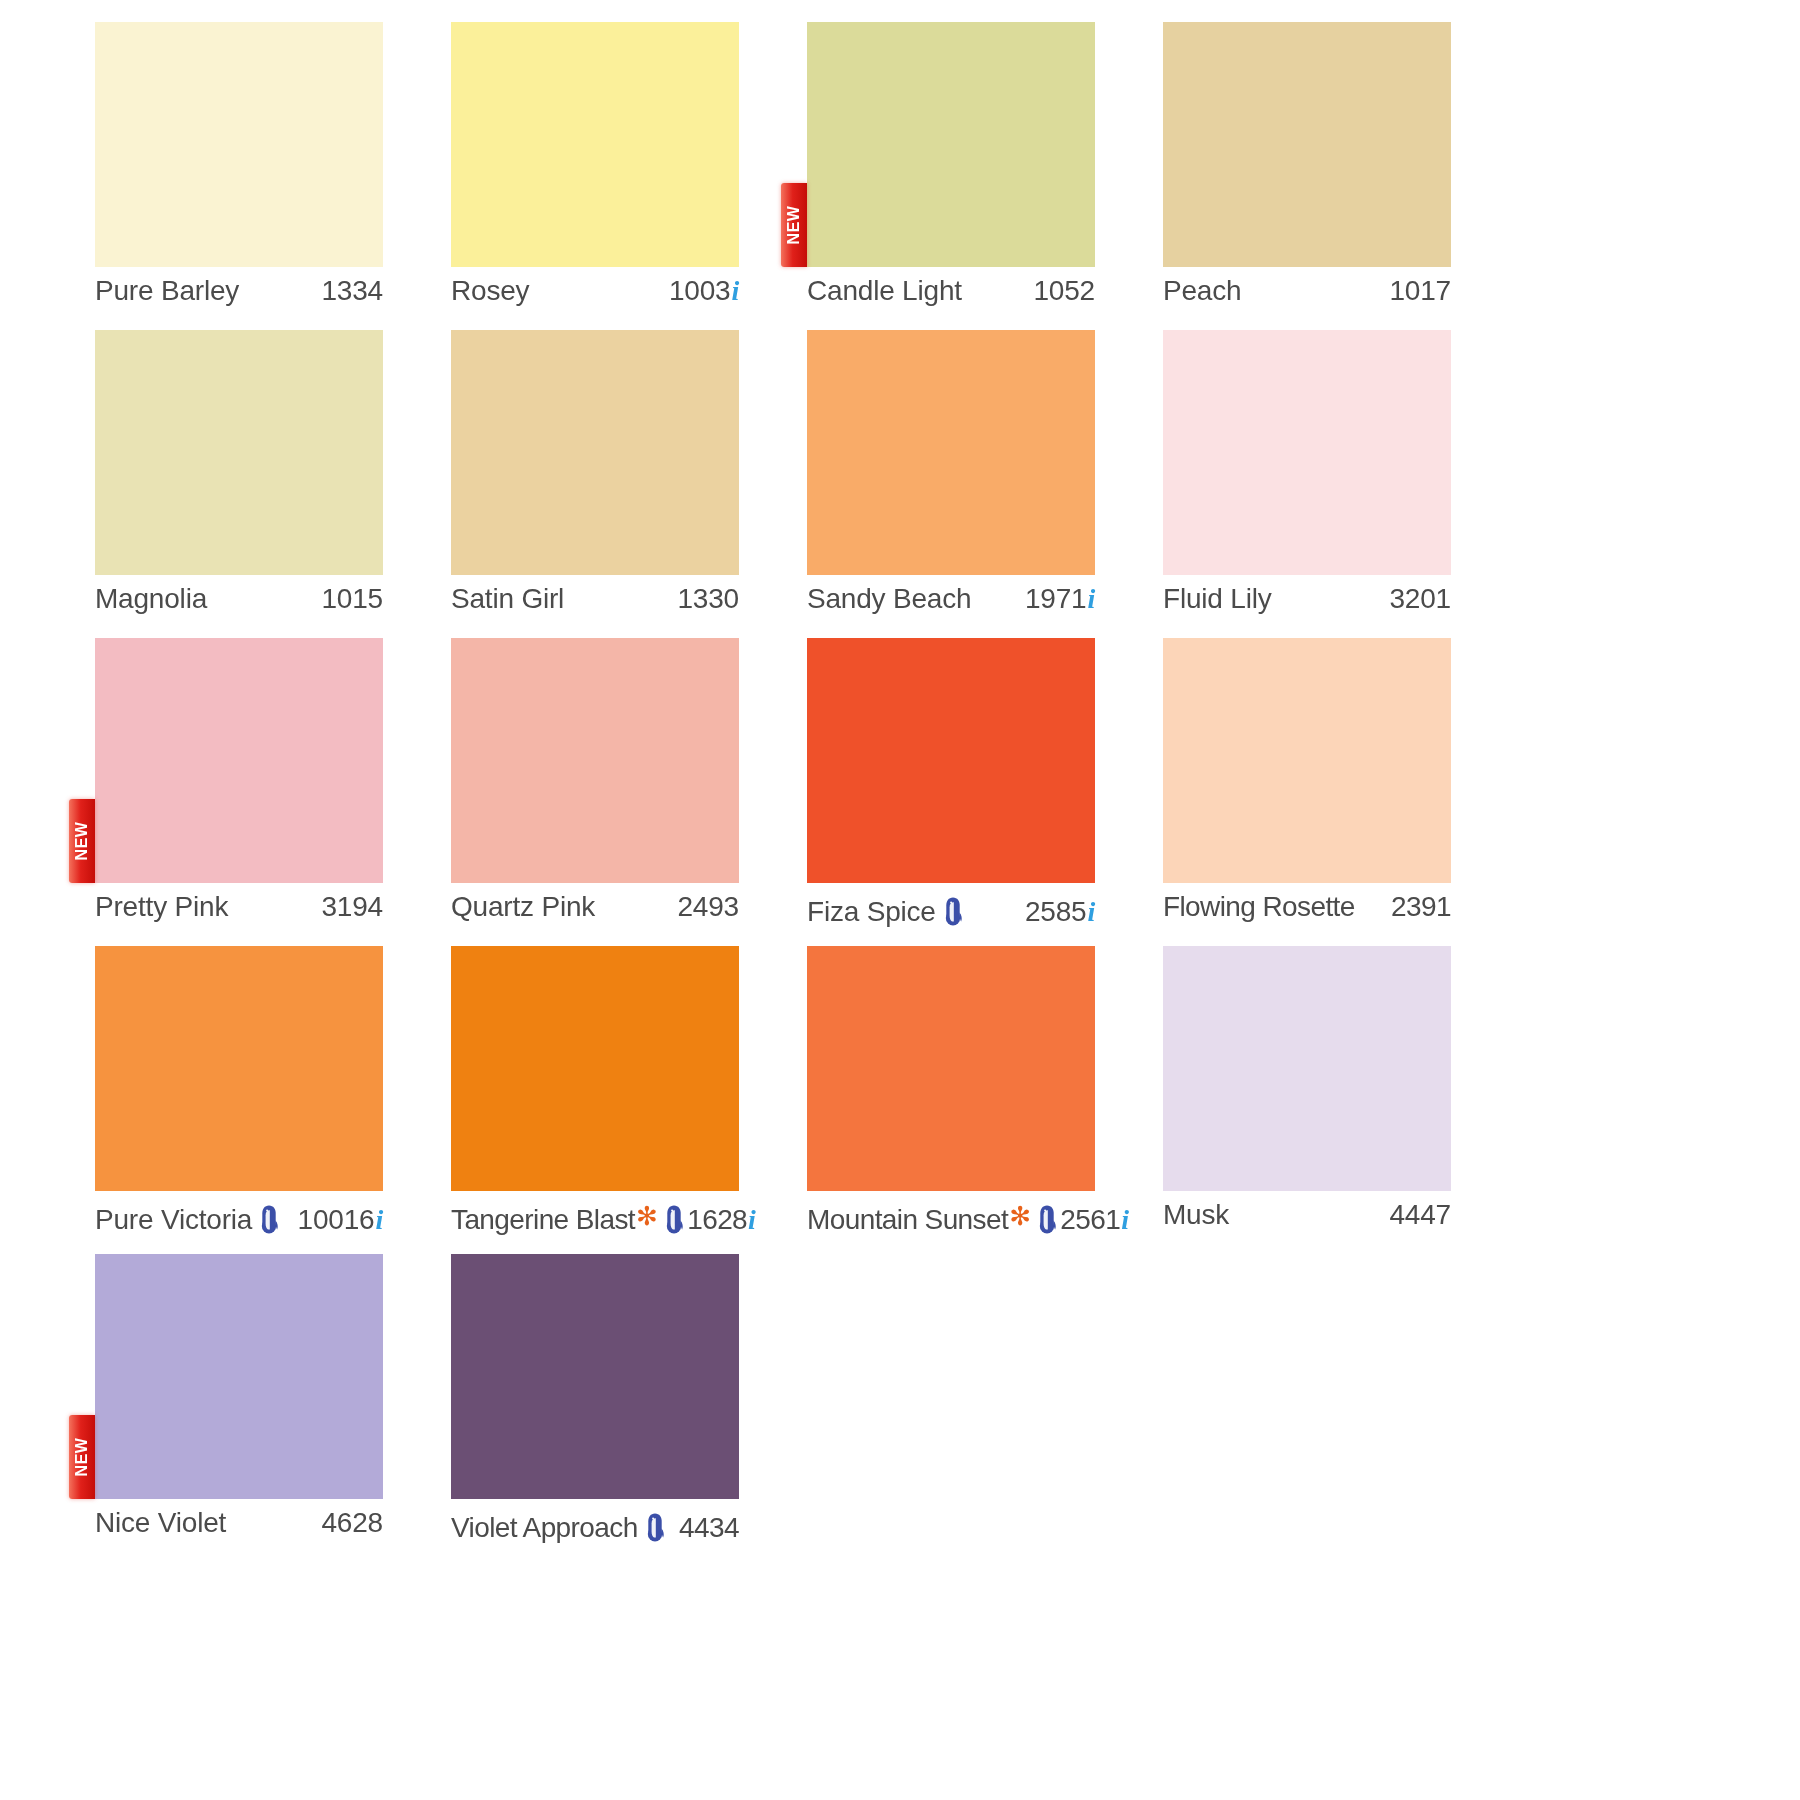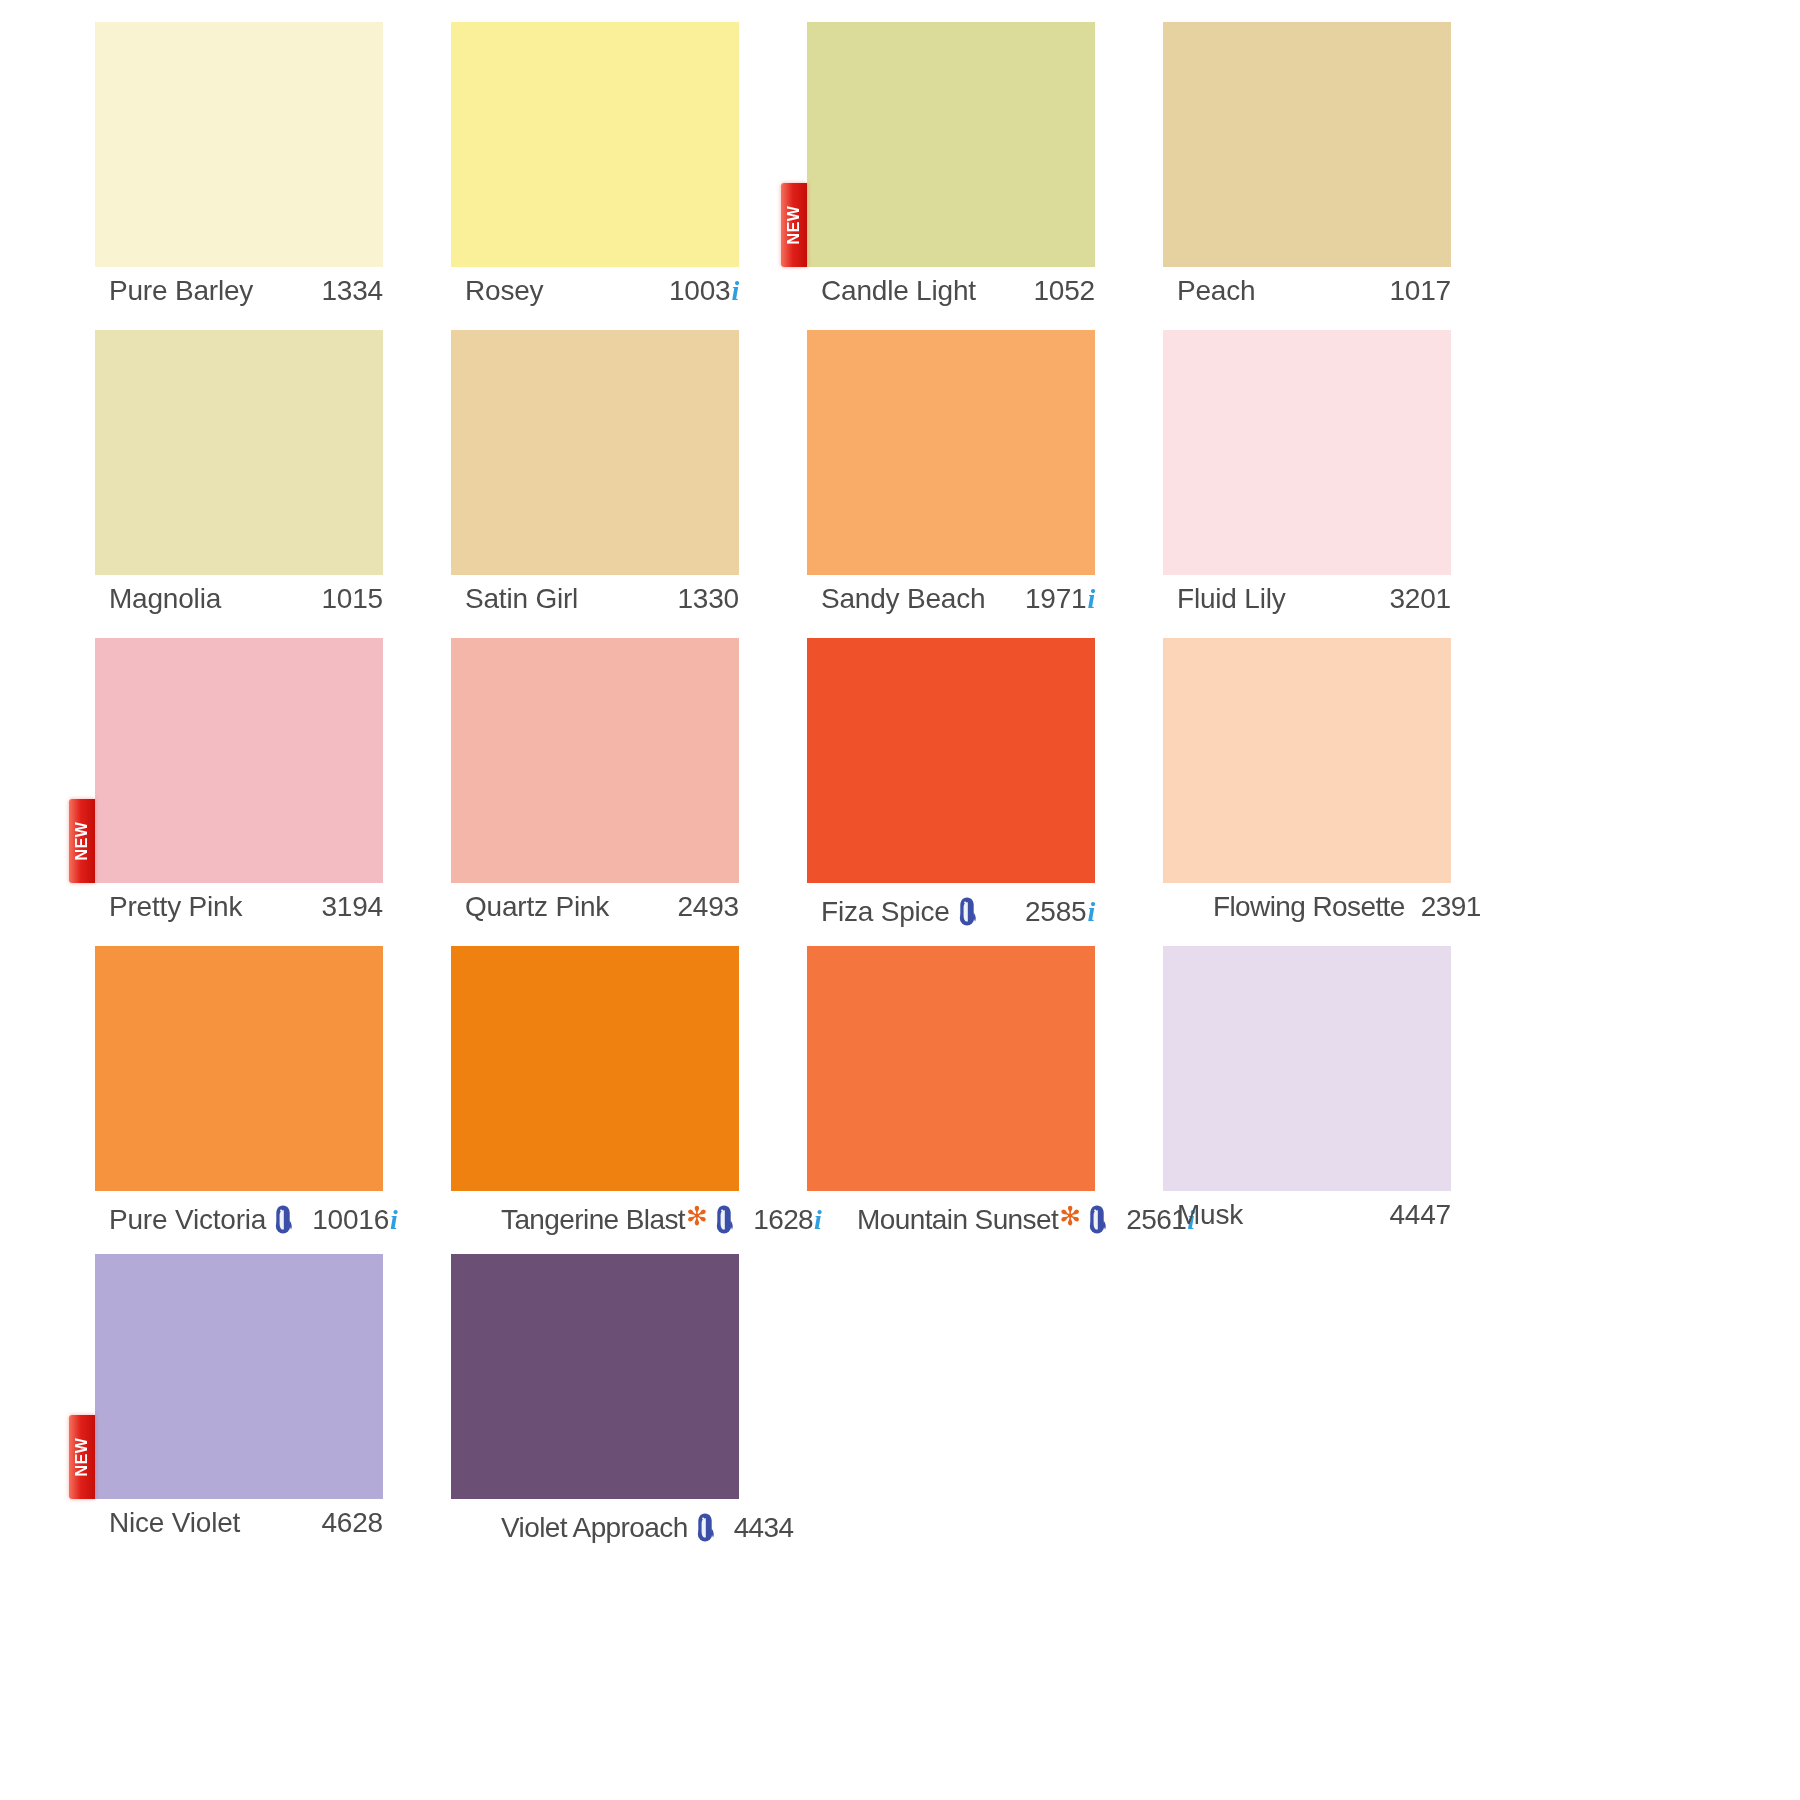--- a/index.html
+++ b/index.html
@@ -68,29 +68,28 @@
     font-size: 16px;
     font-weight: bold;
     letter-spacing: 0.5px;
     line-height: 1;
     white-space: nowrap;
     font-family: "Liberation Sans", sans-serif;
   }
 
   .swatch-label {
     position: absolute;
-    left: 14px;
+    left: 0;
     right: 0;
     top: 253px;
     height: 42px;
     display: flex;
     align-items: baseline;
     justify-content: space-between;
     white-space: nowrap;
-    gap: 16px;
   }
 
   .label-left {
     display: flex;
     align-items: baseline;
     font-size: 28px;
     color: #4b4b4b;
     font-family: "Liberation Sans", sans-serif;
     letter-spacing: -0.2px;
   }
@@ -129,21 +128,21 @@
   .info-mark {
     color: #2f9fe0;
     font-style: italic;
     font-weight: 600;
     font-size: 28px;
     margin-left: 1px;
     font-family: "Liberation Serif", serif;
   }
 
   
-  .label-left.tight { letter-spacing: -0.6px; margin-left: 36px; }
+  .label-left.tight { letter-spacing: -0.6px; }
   .label-right.tight { letter-spacing: -0.6px; }
 </style>
 </head>
 <body>
 
 <div id="swatch-sheet">
   <div class="swatch-grid" id="swatch-grid">
       <div class="swatch-cell">
         <div class="swatch-chip" style="background: rgb(250, 243, 210);"></div>
         <div class="swatch-label">

